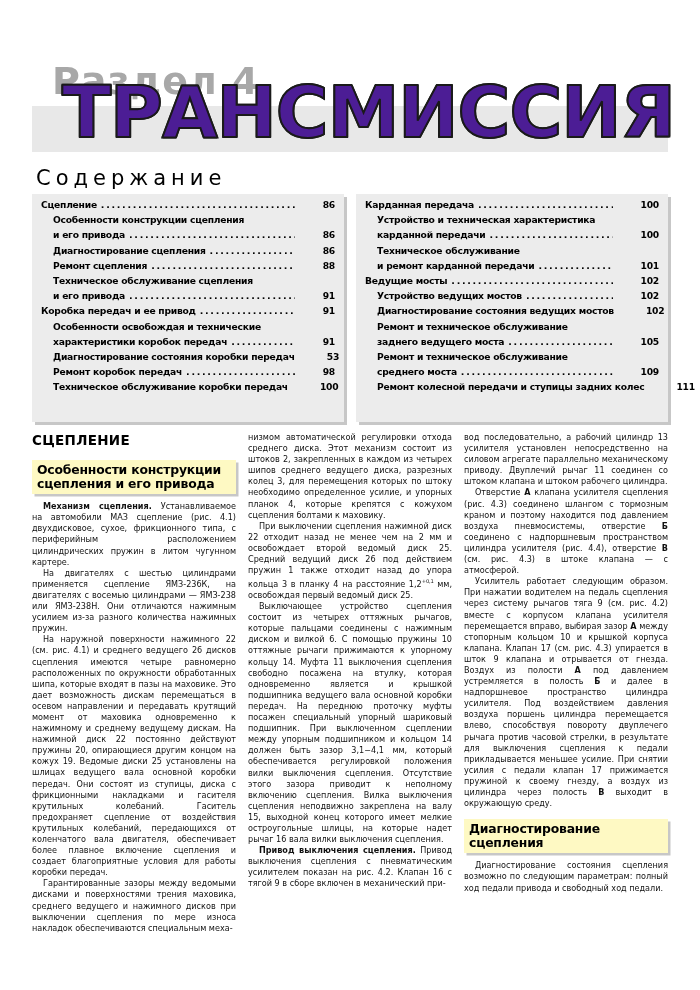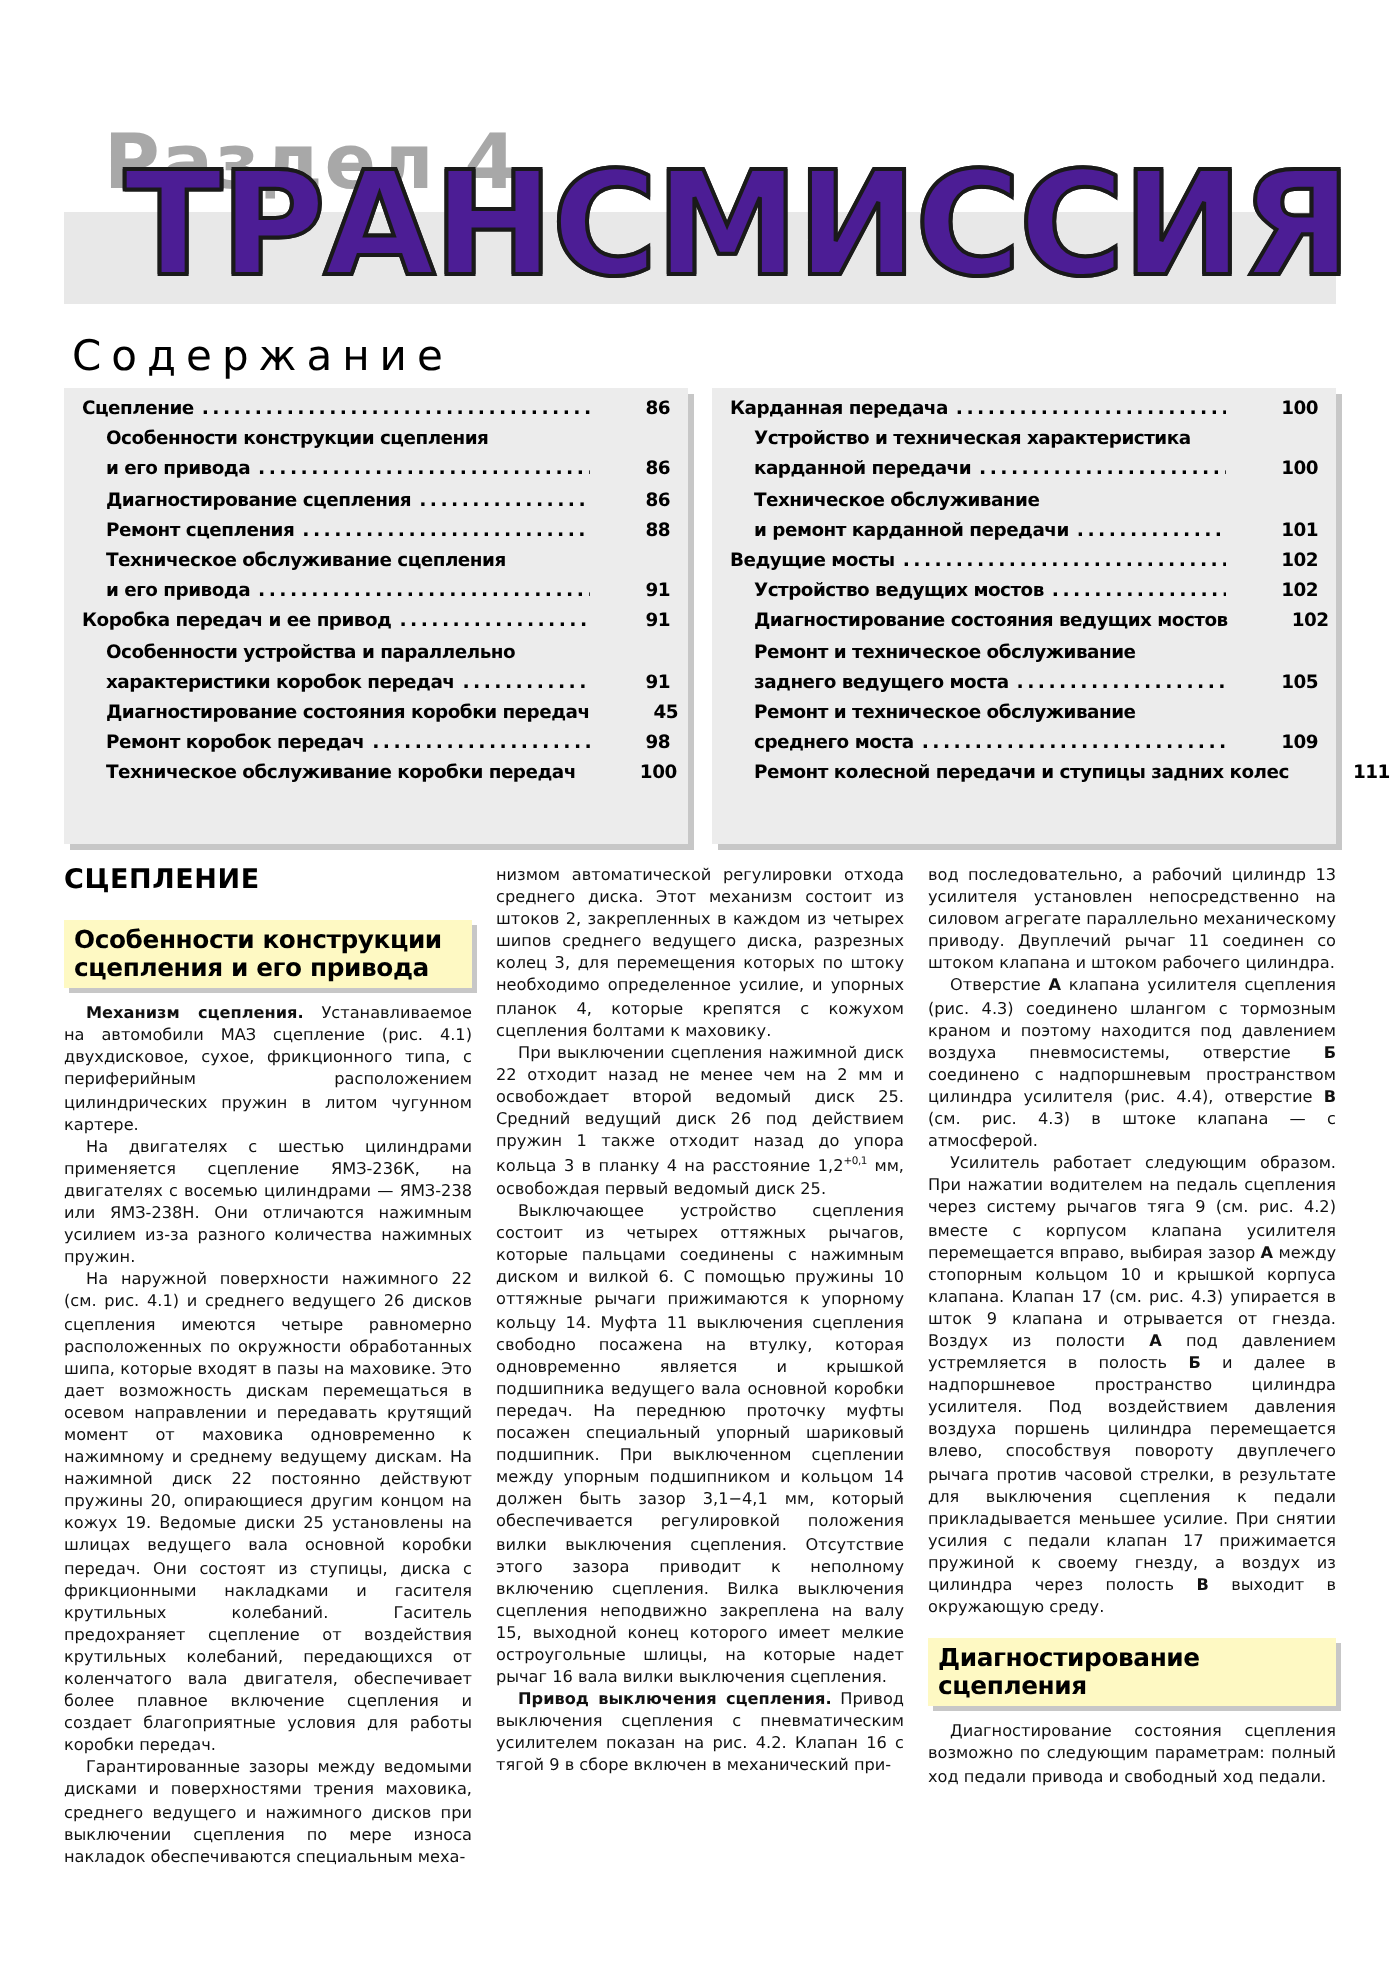--- a/index.html
+++ b/index.html
@@ -213,33 +213,33 @@
         <span class="toc-label">и его привода</span>
         <span class="toc-dots">..........................................................................................</span>
         <span class="toc-page">91</span>
       </div>
       <div class="toc-line">
         <span class="toc-label">Коробка передач и ее привод</span>
         <span class="toc-dots">..........................................................................................</span>
         <span class="toc-page">91</span>
       </div>
       <div class="toc-line sub nodots">
-        <span class="toc-label">Особенности устройства и параллельно</span>
+        <span class="toc-label">Особенности освобождая и технические</span>
         <span class="toc-dots">..........................................................................................</span>
         <span class="toc-page"></span>
       </div>
       <div class="toc-line sub">
         <span class="toc-label">характеристики коробок передач</span>
         <span class="toc-dots">..........................................................................................</span>
         <span class="toc-page">91</span>
       </div>
       <div class="toc-line sub">
         <span class="toc-label">Диагностирование состояния коробки передач</span>
         <span class="toc-dots">..........................................................................................</span>
-        <span class="toc-page">45</span>
+        <span class="toc-page">53</span>
       </div>
       <div class="toc-line sub">
         <span class="toc-label">Ремонт коробок передач</span>
         <span class="toc-dots">..........................................................................................</span>
         <span class="toc-page">98</span>
       </div>
       <div class="toc-line sub">
         <span class="toc-label">Техническое обслуживание коробки передач</span>
         <span class="toc-dots">..........................................................................................</span>
         <span class="toc-page">100</span>

